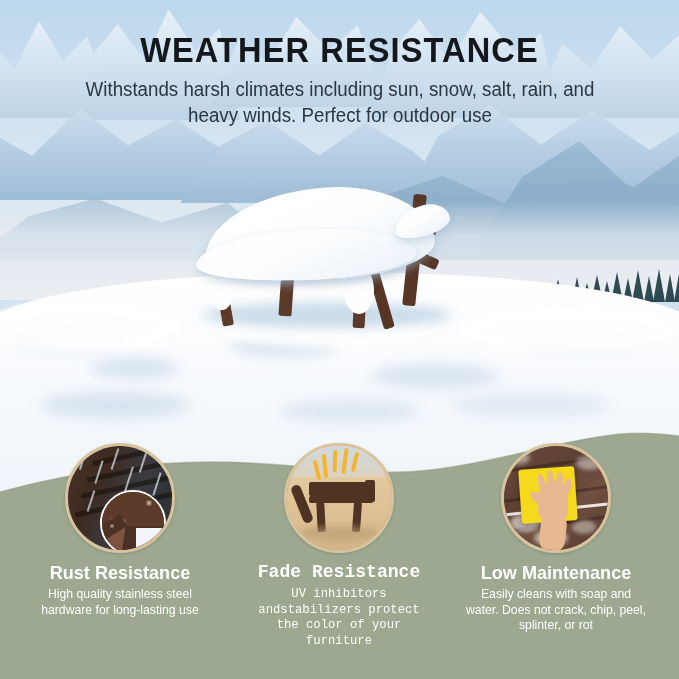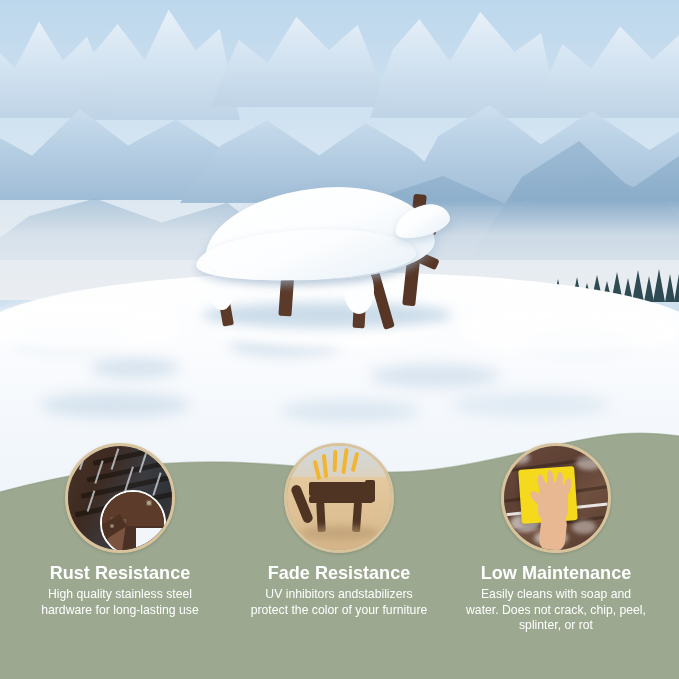--- a/index.html
+++ b/index.html
@@ -255,20 +255,24 @@
     <div class="snow-cap" style="left:198px;top:20px;width:56px;height:30px;
                 border-radius:60% 40% 50% 50% / 70% 60% 40% 30%;
                 transform:rotate(-14deg);"></div>
   </div>
 
   <svg class="greenband" viewBox="0 0 679 679" preserveAspectRatio="none">
     <path d="M0,492 C60,476 130,462 210,462 C300,462 360,478 430,470 C500,462 560,440 620,434 C645,432 665,434 679,436 L679,679 L0,679 Z" fill="#9ca88f"></path>
     <path d="M0,492 C60,476 130,462 210,462 C300,462 360,478 430,470 C500,462 560,440 620,434 C645,432 665,434 679,436" fill="none" stroke="#8e9b81" stroke-width="1.5" opacity=".55"></path>
   </svg>
 
+  <div class="header">
+    <h1 class="title">WEATHER RESISTANCE</h1>
+    <p class="subtitle">Withstands harsh climates including sun, snow, salt, rain, and heavy winds. Perfect for outdoor use</p>
+  </div>
 
   <div class="feature" style="left:14px;top:443px;">
     <div class="circle">
       <div class="circle-inner c1-bg">
 
         <div class="c1-plank" style="left:24px;top:6px;width:86px;height:5px;transform:rotate(-12deg);"></div>
         <div class="c1-plank" style="left:18px;top:22px;width:92px;height:5px;transform:rotate(-12deg);"></div>
         <div class="c1-plank" style="left:12px;top:38px;width:96px;height:5px;transform:rotate(-12deg);"></div>
         <div class="c1-plank" style="left:6px;top:56px;width:100px;height:5px;transform:rotate(-12deg);"></div>
 
@@ -289,21 +293,21 @@
           <div style="position:absolute;left:34px;top:36px;width:34px;height:28px;background:#f2f6fa;"></div>
           <div class="c1-screw" style="left:44px;top:8px;"></div>
           <div class="c1-screw" style="left:8px;top:32px;width:4px;height:4px;"></div>
         </div>
       </div>
     </div>
     <p class="feature-title">Rust Resistance</p>
     <p class="feature-desc">High quality stainless steel hardware for long-lasting use</p>
   </div>
 
-  <div class="feature" style="left:233px;top:443px;">
+  <div class="feature" style="left:233px;top:443px;font-family:Liberation Mono, monospace;">
     <div class="circle">
       <div class="circle-inner c2-bg">
         <div class="c2-sky"></div>
 
         <div class="c2-ray" style="left:28px;top:14px;width:4px;height:20px;transform:rotate(-14deg);"></div>
         <div class="c2-ray" style="left:36px;top:8px;width:4px;height:24px;transform:rotate(-6deg);"></div>
         <div class="c2-ray" style="left:46px;top:4px;width:4px;height:22px;transform:rotate(2deg);"></div>
         <div class="c2-ray" style="left:56px;top:2px;width:4px;height:26px;transform:rotate(8deg);"></div>
         <div class="c2-ray" style="left:66px;top:6px;width:4px;height:20px;transform:rotate(14deg);"></div>
 

